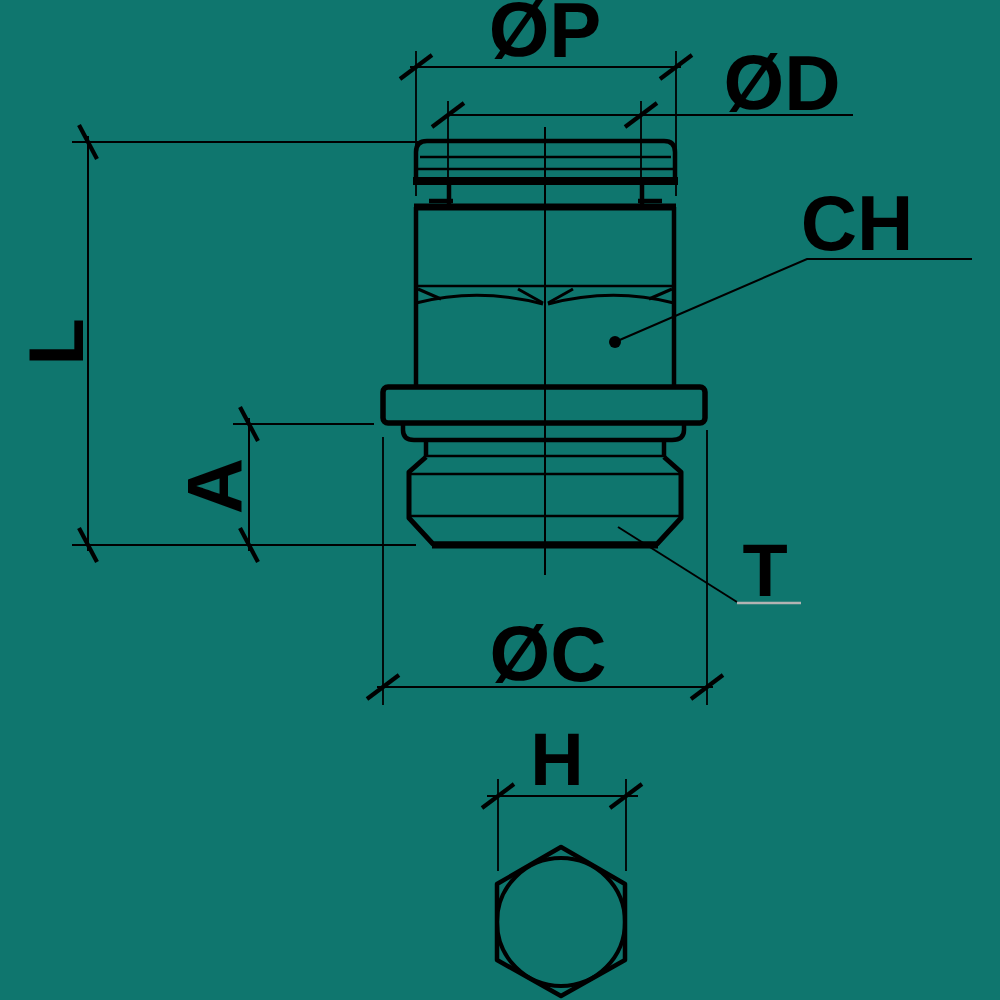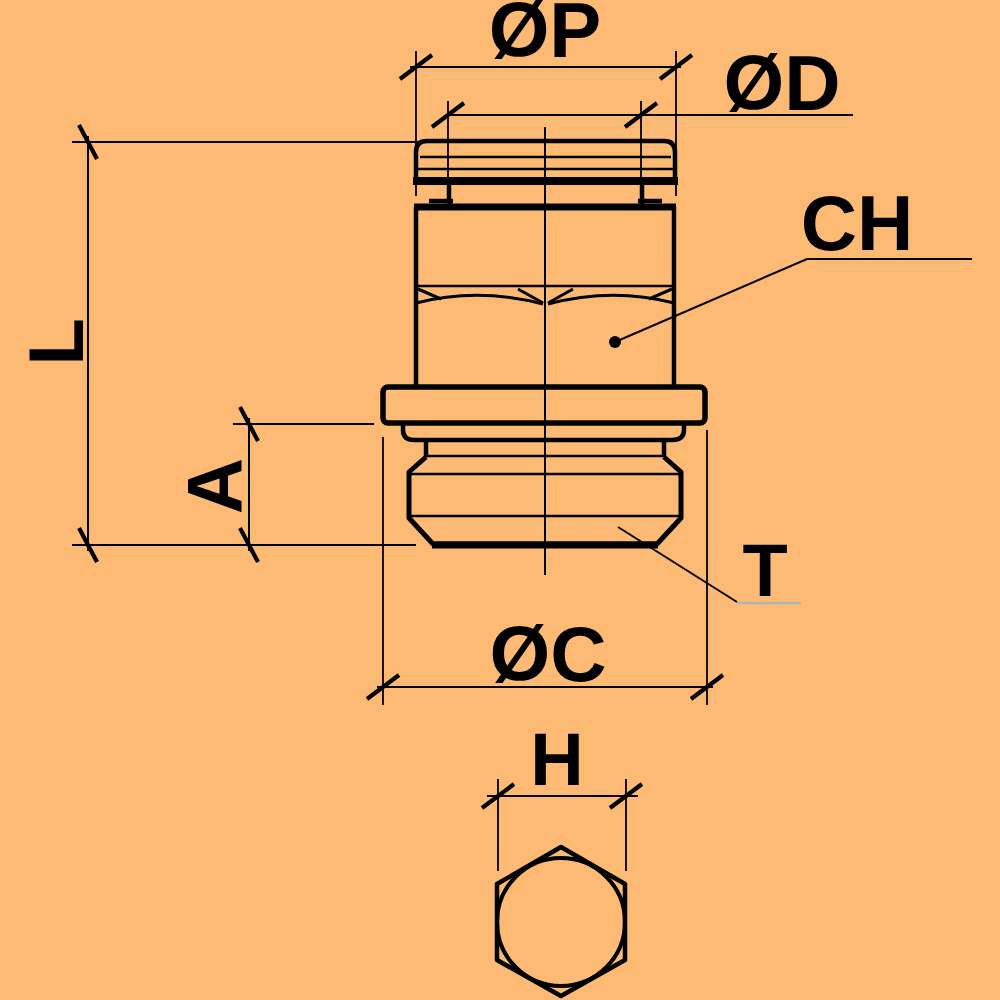--- a/index.html
+++ b/index.html
@@ -4,21 +4,21 @@
 <style>
   html, body {
     margin: 0;
     padding: 0;
     background: #ffffff;
   }
   .canvas {
     position: relative;
     width: 1000px;
     height: 1000px;
-    background: #fdba74;
+    background: #0f766e;
     overflow: hidden;
   }
   svg { display: block; }
   .dim-label {
     font-family: "Liberation Sans", sans-serif;
     font-weight: bold;
     font-size: 78px;
     fill: #000000;
   }
   .lbl-small { font-size: 74px; }

